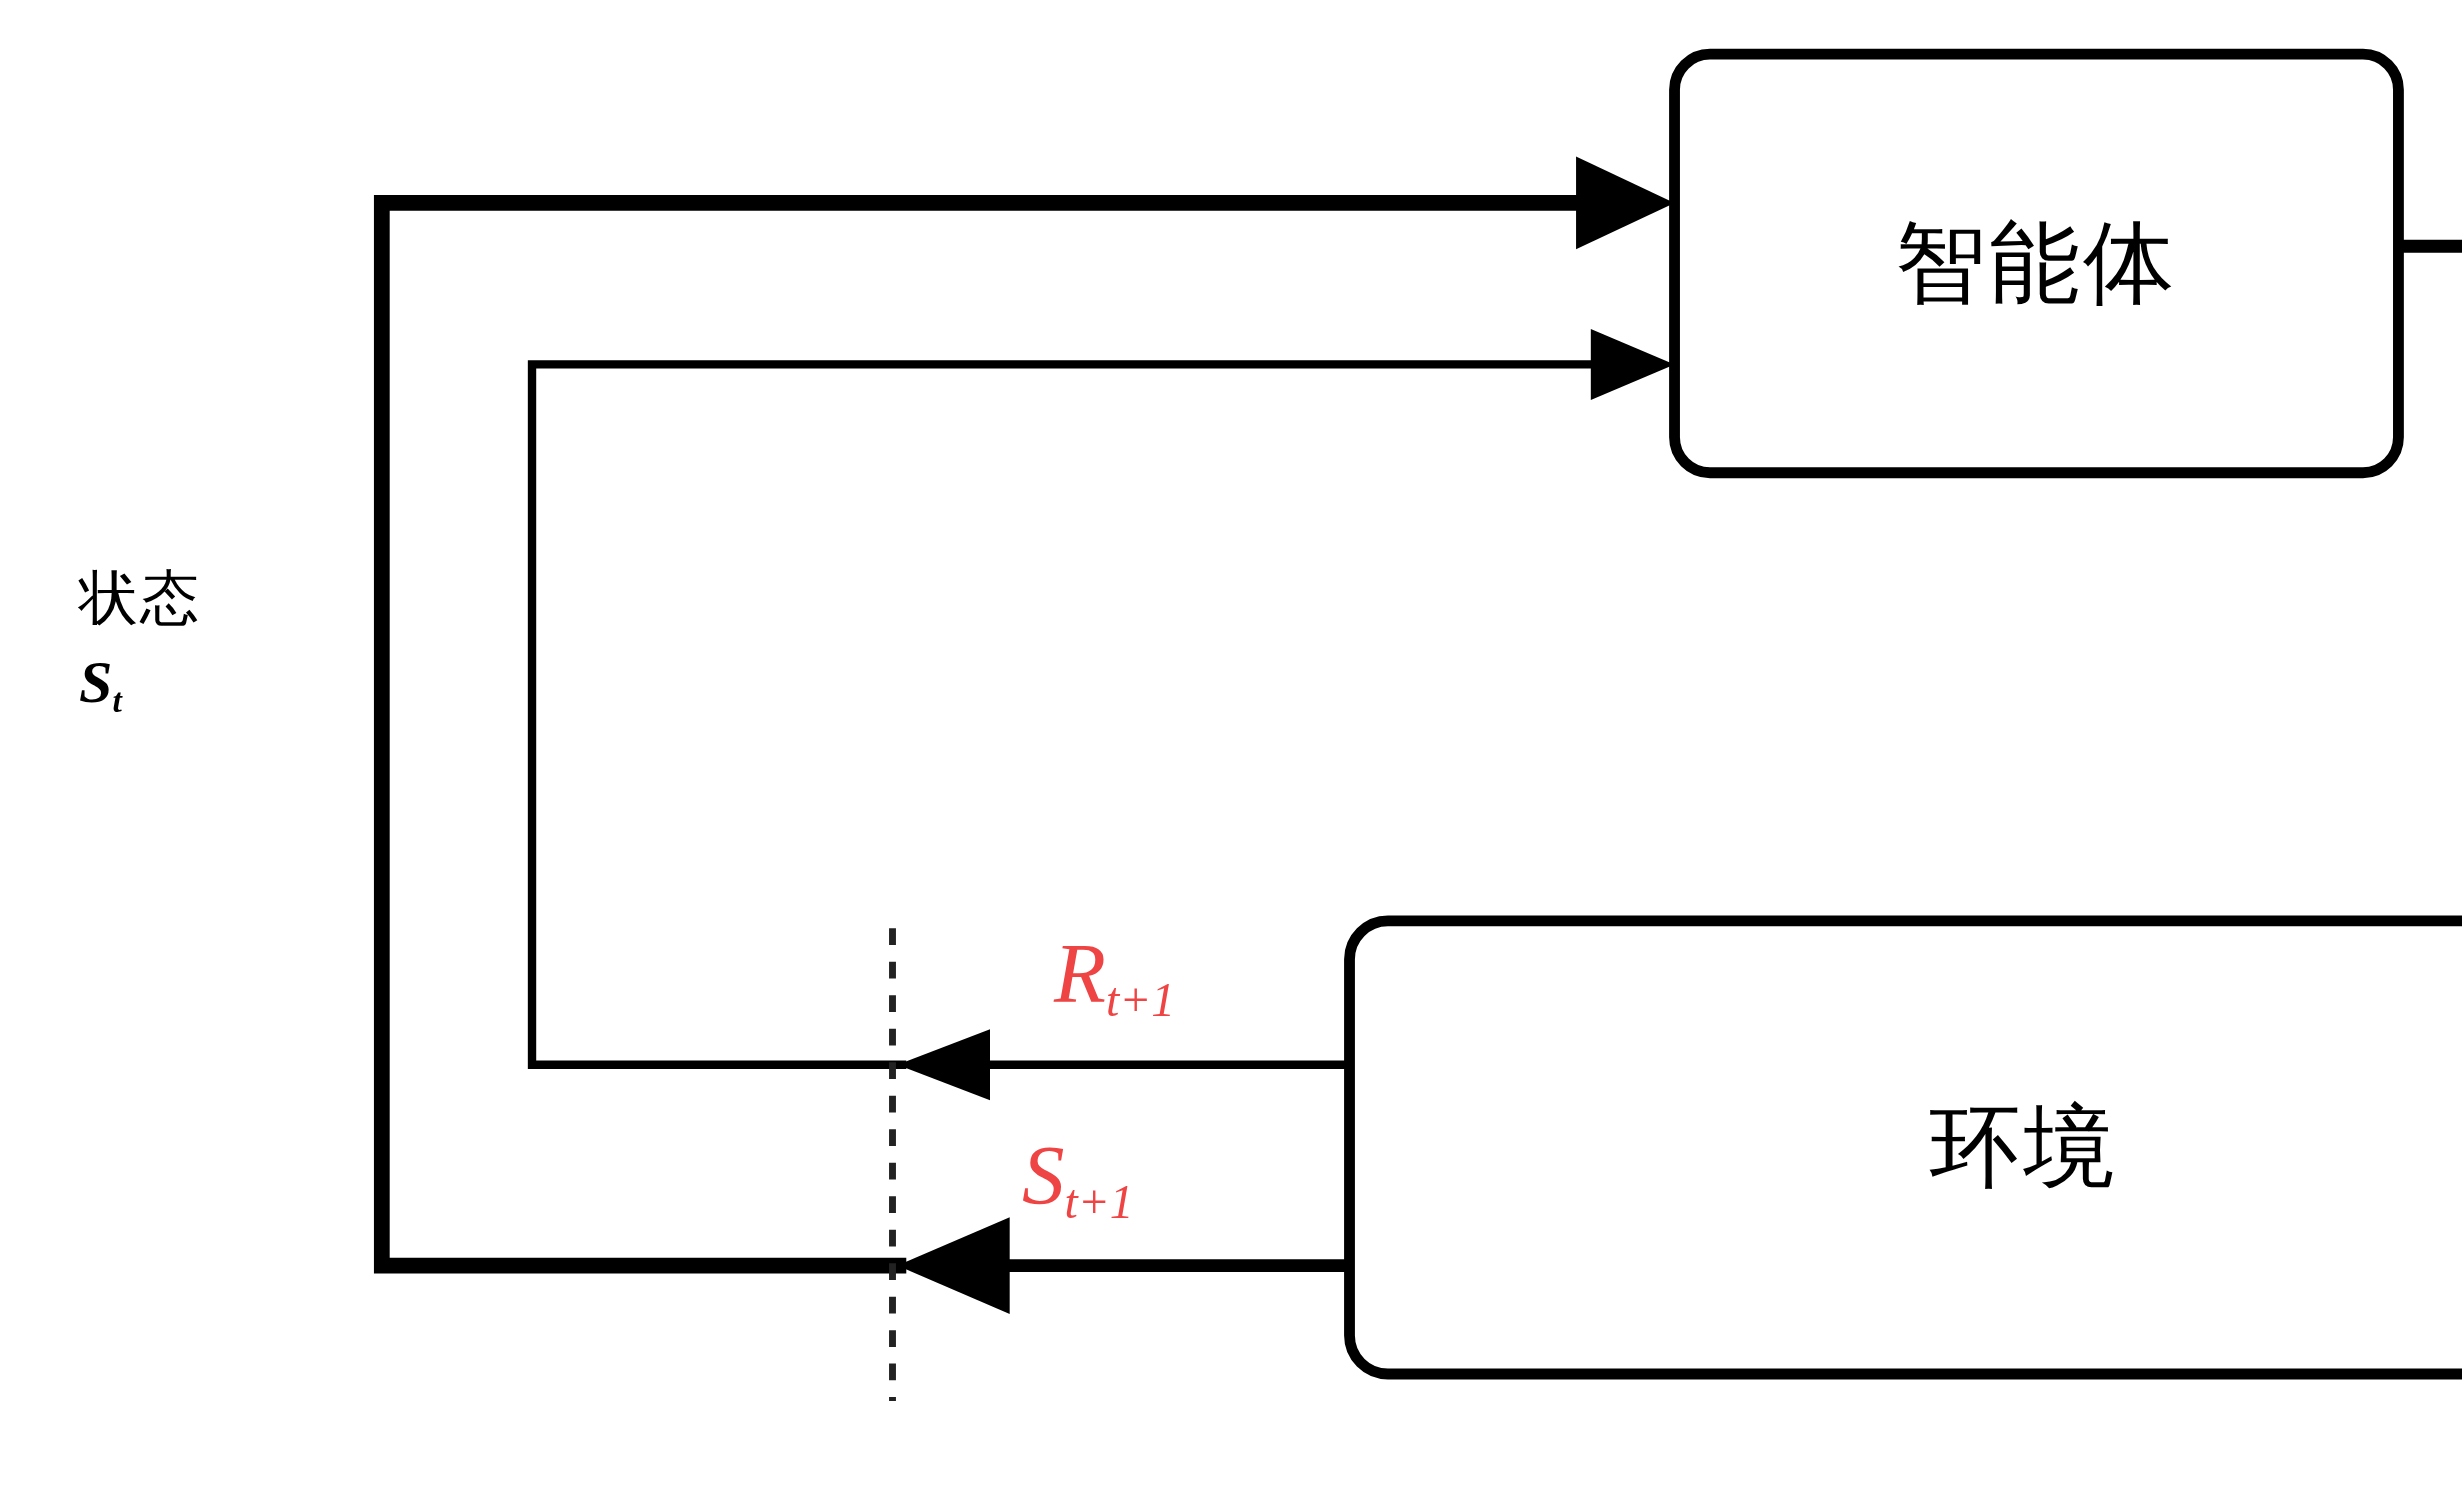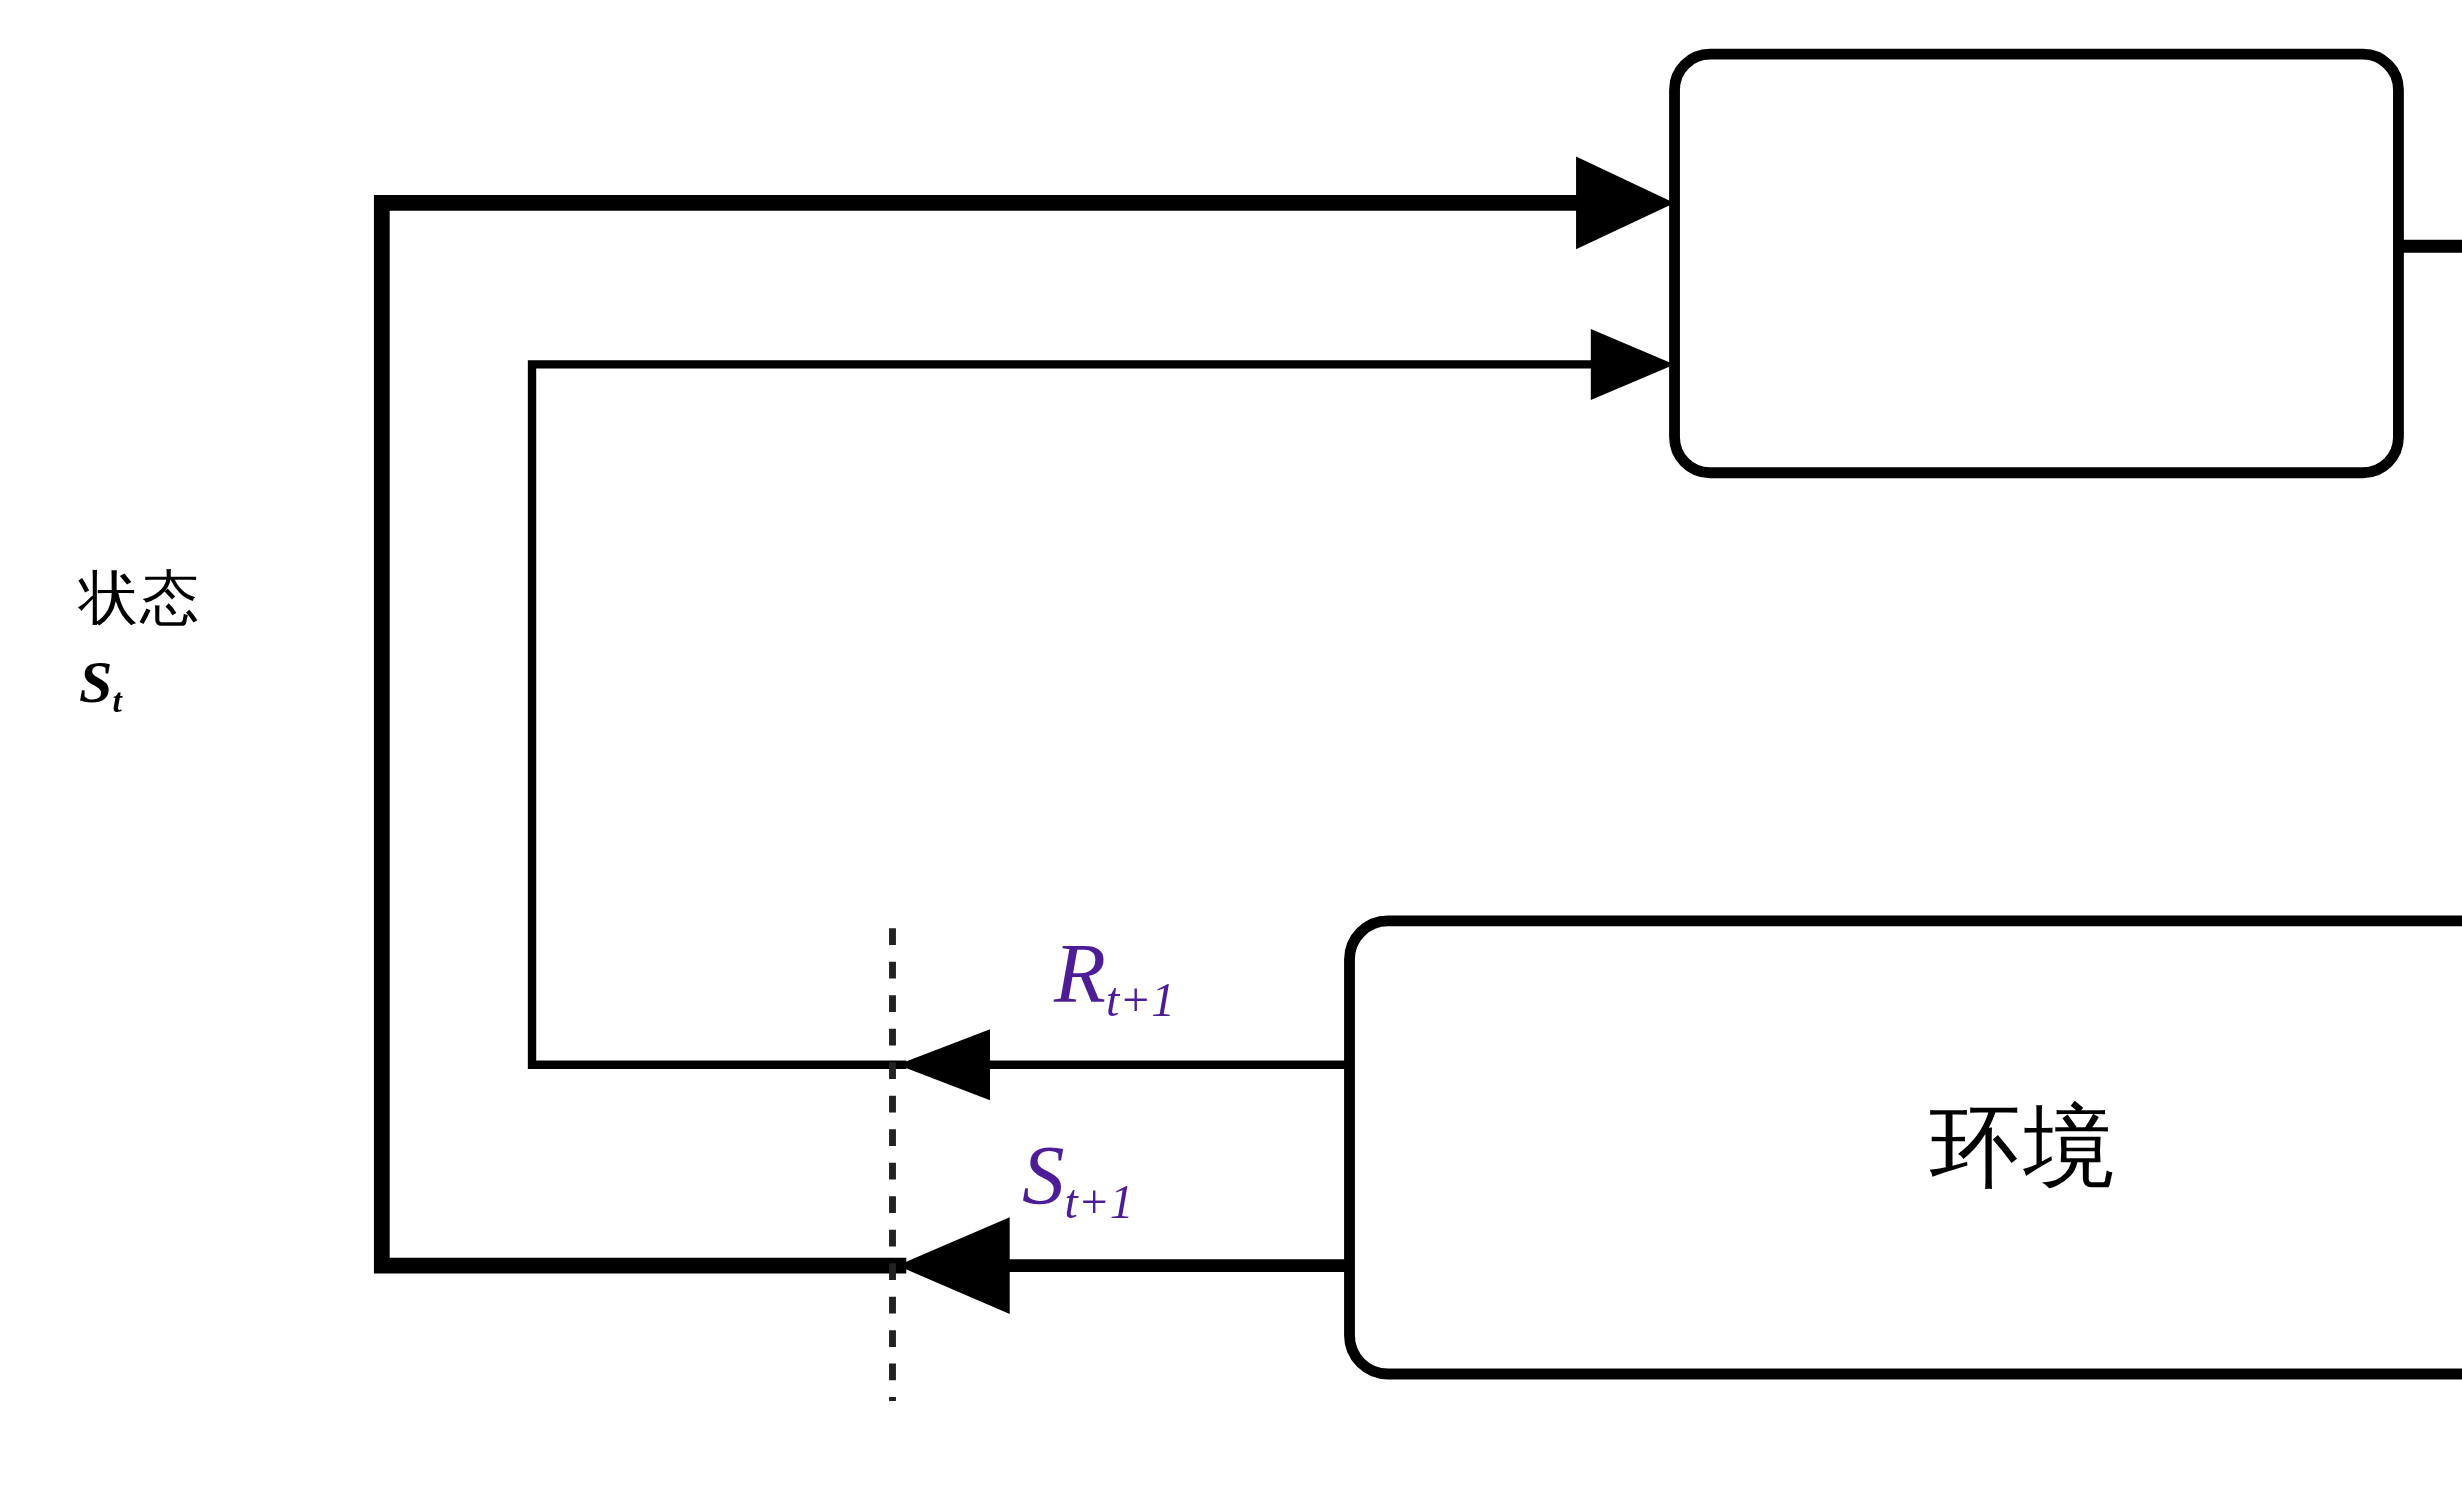--- a/index.html
+++ b/index.html
@@ -75,21 +75,21 @@
     font-style: italic;
     vertical-align: baseline;
     position: relative;
     top: 0.30em;
   }
   #label-state    { left: 79px;  top: 569px; }
   #label-reward   { left: 579px; top: 569px; }
 
   .edge-label {
     position: absolute;
-    color: #4c1d95;
+    color: #ef4444;
     white-space: nowrap;
     line-height: 1;
     font-family: "Liberation Serif", "DejaVu Serif", serif;
     font-style: italic;
     font-size: 85px;
   }
   .edge-label sub {
     font-size: 0.56em;
     font-style: italic;
     vertical-align: baseline;
@@ -144,20 +144,21 @@
       <polygon points="1822,2570 2050,2472 2050,2668" fill="#000000"></polygon>
     </g>
 
     <line id="boundary-dashed-line" x1="1812" y1="1885" x2="1812" y2="2845" stroke="#222222" stroke-width="14" stroke-dasharray="34 34"></line>
 
     <rect id="agent-box" x="3400" y="110" width="1470" height="850" rx="72" ry="72" fill="#ffffff" stroke="#000000" stroke-width="22"></rect>
 
     <rect id="environment-box" x="2740" y="1870" width="2740" height="920" rx="78" ry="78" fill="#ffffff" stroke="#000000" stroke-width="22"></rect>
   </svg>
 
+  <div class="node-label" id="agent-box-label">智能体</div>
 
   <div class="node-label" id="environment-box-label">环境</div>
 
   <div class="side-label" id="label-state">
     <span class="cn">状态</span>
     <span class="sym"><span>S</span><sub>t</sub></span>
   </div>
 
 
   <div class="edge-label" id="label-reward-next"><span>R</span><sub>t+1</sub></div>

